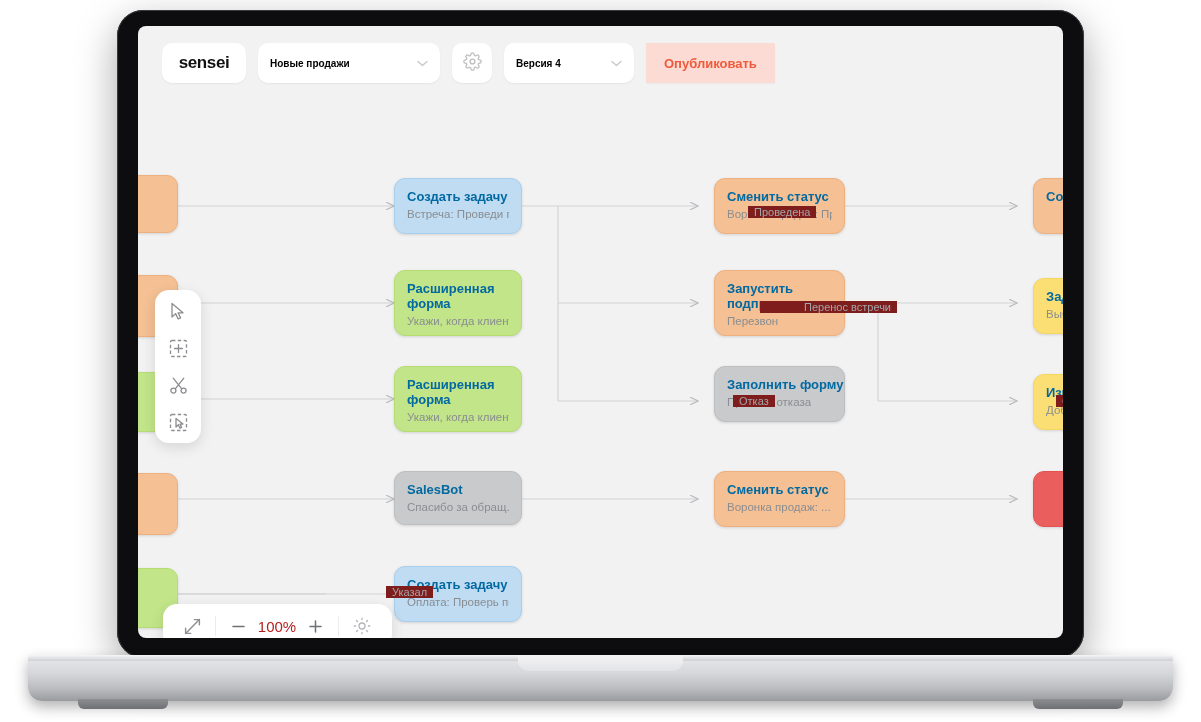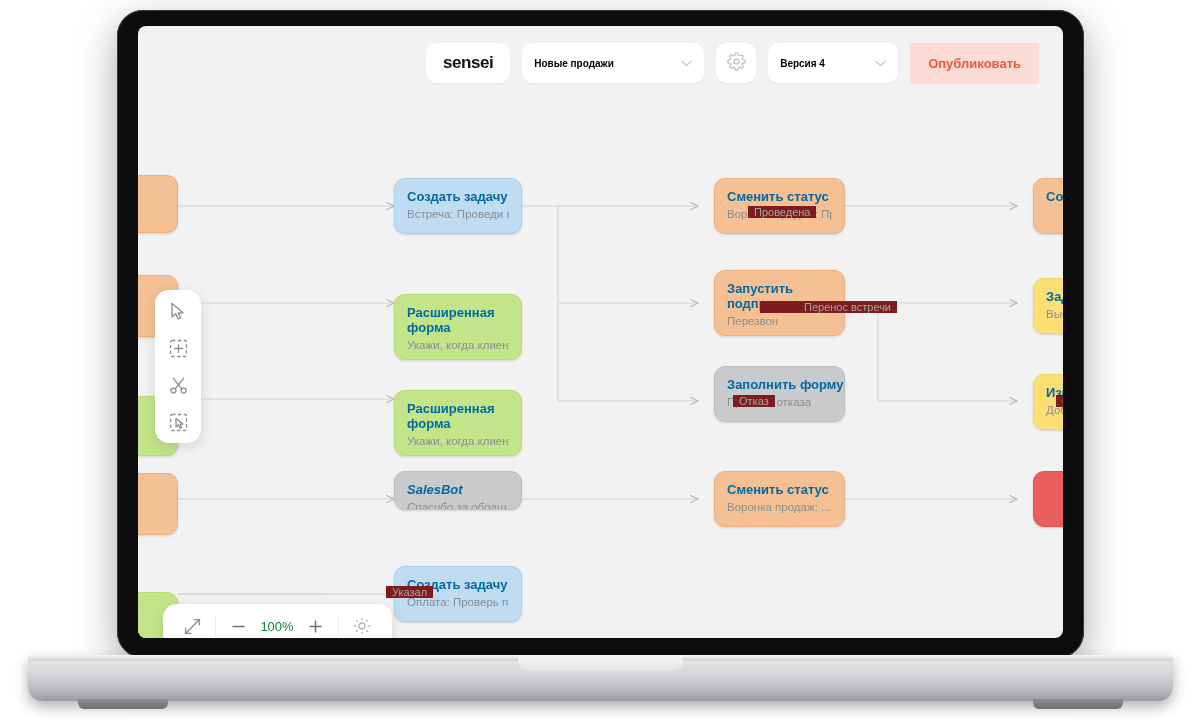--- a/index.html
+++ b/index.html
@@ -57,21 +57,20 @@
     background: linear-gradient(180deg,#8d8e92,#6f7074);
     border-radius: 0 0 6px 6px; }
   .foot.left { left: 78px; }
   .foot.right { left: 1033px; }
 
   
   .topbar {
     position: absolute; left: 0; top: 0; width: 925px; height: 74px;
     display: flex; align-items: center; gap: 12px;
     padding: 0 24px;
-    justify-content: flex-end;
   }
   .pill {
     background: #ffffff;
     border-radius: 10px;
     height: 40px;
     display: flex; align-items: center;
     box-shadow: 0 1px 2px rgba(0,0,0,.06);
   }
   .logo { width: 84px; justify-content: center; }
   .logo-text {
@@ -108,21 +107,21 @@
   .node .n-title {
     font-size: 13px; font-weight: 700; color: #0369a1;
     line-height: 15px; white-space: nowrap;
   }
   .node .n-title.two { white-space: normal; }
   .node .n-sub {
     font-size: 11.5px; color: #8a8d91; margin-top: 3px;
     line-height: 14px; white-space: nowrap; overflow:hidden;
   }
   .node.blue   { background: #bfdcf3; border: 1.5px solid #a9cfee; }
-  .node.green  { background: #c2e589; border: 1.5px solid #b4de71; margin-top: 24px; }
+  .node.green  { background: #c2e589; border: 1.5px solid #b4de71; }
   .node.orange { background: #f4c094; border: 1.5px solid #eeb07e; }
   .node.grey   { background: #c9cacb; border: 1.5px solid #bdbec0; }
   .node.yellow { background: #fbdf74; border: 1.5px solid #f6d75e; }
   .node.red    { background: #ea5f5d; border: 1.5px solid #e35250; }
   .node.stop   { display:flex; align-items:center; justify-content:center; }
 
   .edge-label {
     position: absolute; font-size: 11px; color: #a3a5a8;
     background: #7f1d1d; padding: 0 6px; white-space: nowrap;
     transform: translateY(-50%);
@@ -144,21 +143,21 @@
   .zoombar {
     position: absolute; left: 163px; top: 578px;
     height: 44px;
     background: #fff; border-radius: 14px;
     box-shadow: 0 4px 14px rgba(0,0,0,.12);
     display: flex; align-items: center; gap: 2px;
     padding: 0 14px;
     z-index: 20;
   }
   .zoombar .zitem { display:flex; align-items:center; justify-content:center; cursor:pointer; padding: 0 7px; height: 26px; }
-  .zoom-value { font-size: 13px; color: #15803d; min-width: 42px; text-align:center; }
+  .zoom-value { font-size: 15px; color: #b91c1c; min-width: 42px; text-align:center; }
   .zdiv { width:1px; height:20px; background:#ececec; margin: 0 5px; }
 </style>
 </head>
 <body>
 
 <div id="stage">
 
   <div class="laptop-body"></div>
   <div class="laptop-bezel-inner"></div>
 
@@ -258,21 +257,21 @@
             <div class="n-sub">Встреча: Проведи пр...</div>
           </div>
           <div class="node green" style="left: 256px; top: 170px; width: 128px; height: 66px;">
             <div class="n-title two">Расширенная форма</div>
             <div class="n-sub">Укажи, когда клиент ...</div>
           </div>
           <div class="node green" style="left: 256px; top: 266px; width: 128px; height: 66px;">
             <div class="n-title two">Расширенная форма</div>
             <div class="n-sub">Укажи, когда клиент ...</div>
           </div>
-          <div class="node grey" style="left: 256px; top: 371px; width: 128px; height: 39px; font-style: italic;">
+          <div class="node grey" style="left: 256px; top: 371px; width: 128px; height: 54px;">
             <div class="n-title">SalesBot</div>
             <div class="n-sub">Спасибо за обращ...</div>
           </div>
           <div class="node blue" style="left: 256px; top: 466px; width: 128px; height: 56px;">
             <div class="n-title">Создать задачу</div>
             <div class="n-sub">Оплата: Проверь пос...</div>
           </div>
           <div class="node orange" style="left: 576px; top: 78px; width: 131px; height: 56px;">
             <div class="n-title">Сменить статус</div>
             <div class="n-sub">Воронка продаж: Пр...</div>

